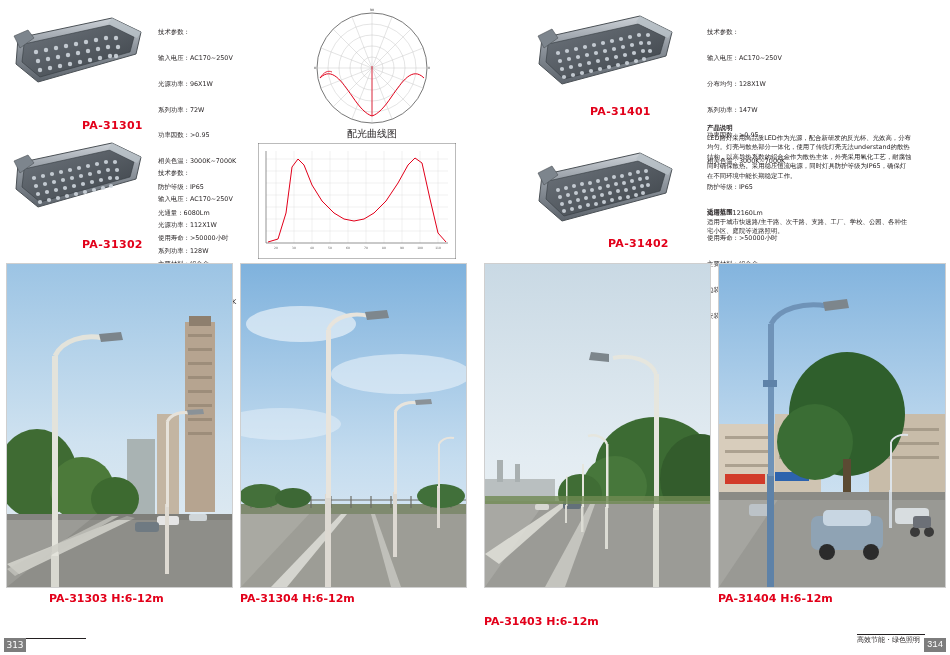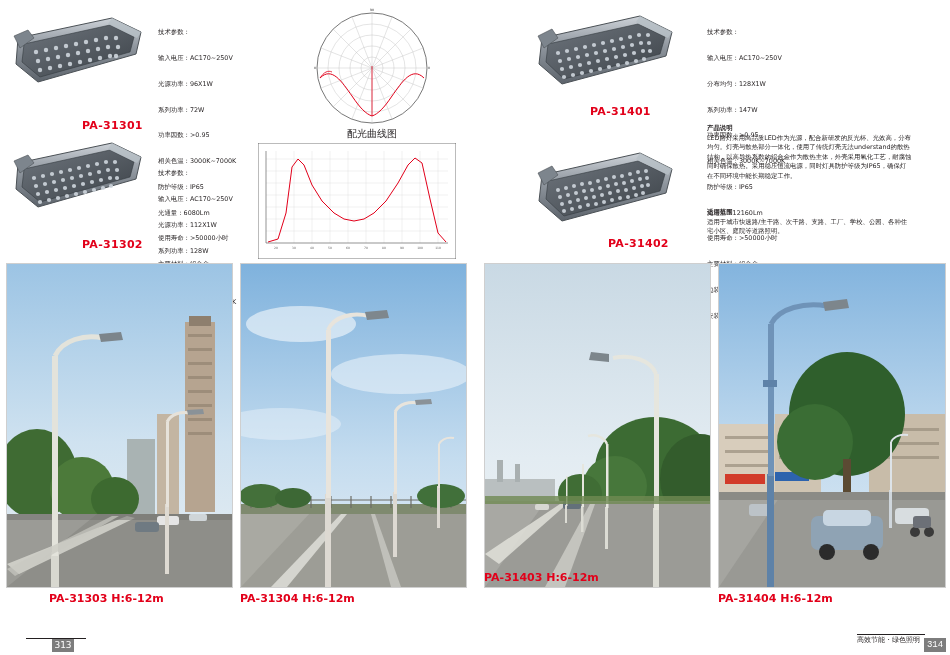--- a/index.html
+++ b/index.html
@@ -601,21 +601,21 @@
       <rect x="121" y="180" width="2.5" height="64" fill="#e6e6de"></rect>
       <path d="M122,180 C119,173 111,170 103,172" stroke="#e6e6de" stroke-width="2.5" fill="none"></path>
       <rect x="96" y="242" width="2.5" height="26" fill="#dcdcd4"></rect>
       <rect x="97" y="200" width="2" height="43" fill="#e6e6de"></rect>
       <rect x="80" y="241" width="2" height="18" fill="#dcdcd4"></rect>
       <rect x="81" y="212" width="1.5" height="30" fill="#e6e6de"></rect>
 
       <rect x="0" y="232" width="225" height="8" fill="#6f8a52" opacity=".8"></rect>
     </svg>
   </div>
-  <div class="cap" style="left:484px;top:571px;">PA-31403 H:6-12m</div>
+  <div class="cap" style="left:484px;top:615px;">PA-31403 H:6-12m</div>
 
   <div class="photo" style="left:718px;top:263px;width:226px;height:323px;">
     <svg class="sky" viewBox="0 0 226 323" preserveAspectRatio="none">
       <defs>
         <linearGradient id="sky4" x1="0" y1="0" x2="0" y2="1">
           <stop offset="0" stop-color="#83b4de"></stop>
             <stop offset="0.55" stop-color="#bfd9ee"></stop>
           <stop offset="1" stop-color="#e2ecf3"></stop>
         </linearGradient>
       </defs>
@@ -665,20 +665,20 @@
       <rect x="44" y="116" width="14" height="7" fill="#5e82a8"></rect>
 
       <rect x="170" y="226" width="3" height="38" fill="#cfd6dc"></rect>
       <rect x="171" y="178" width="2" height="50" fill="#dde3e8"></rect>
       <path d="M172,178 C175,172 182,170 189,171" stroke="#dde3e8" stroke-width="2" fill="none"></path>
     </svg>
   </div>
   <div class="cap" style="left:718px;top:592px;">PA-31404 H:6-12m</div>
 
   <div class="footbar">
-    <div class="pnum" style="left:4px;top:8px;margin-left:48px;">313</div>
+    <div class="pnum" style="left:4px;top:8px;">313</div>
     <div class="fline" style="left:26px;top:8px;width:60px;"></div>
     <div class="ftext" style="left:857px;top:5px;">高效节能・绿色照明</div>
     <div class="fline" style="left:857px;top:4px;width:68px;"></div>
     <div class="pnum" style="left:924px;top:8px;font-family:Liberation Mono, monospace;">314</div>
   </div>
 
 </div>
 
 </body></html>

